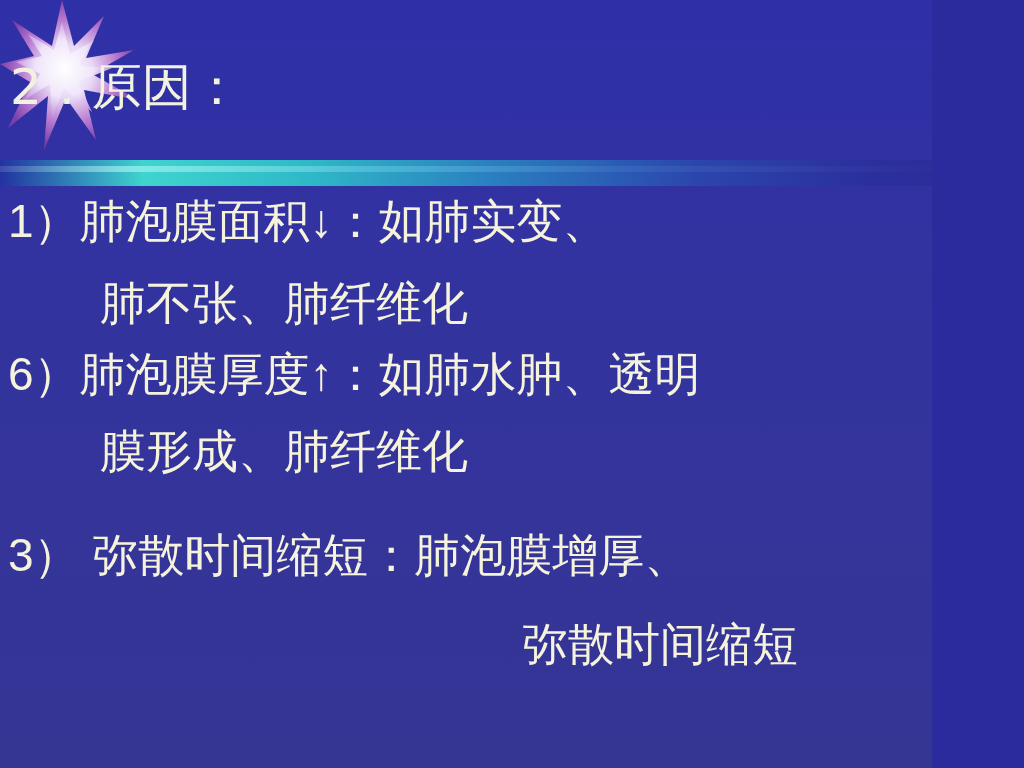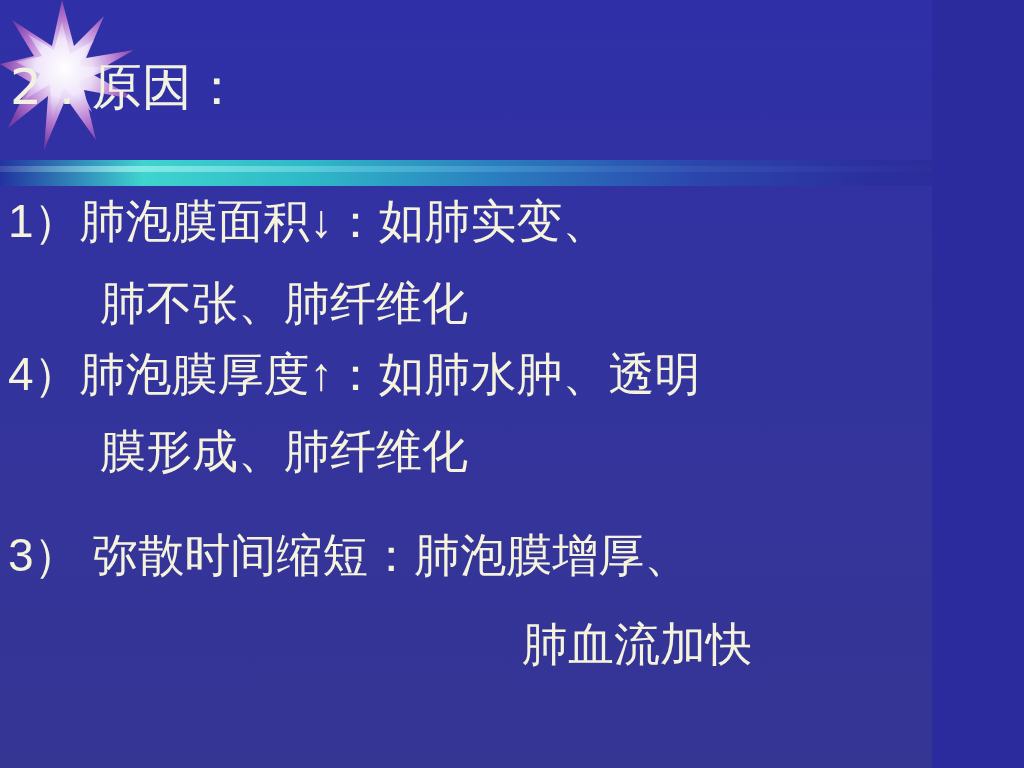--- a/index.html
+++ b/index.html
@@ -102,19 +102,19 @@
   </svg>
 
   <div id="title">2．原因：</div>
 
   <div id="divider"></div>
   <div id="divider-hi"></div>
 
   <div id="body-text">
     <div class="line l1">1）肺泡膜面积↓：如肺实变、</div>
     <div class="line l2">肺不张、肺纤维化</div>
-    <div class="line l3">4）肺泡膜厚度↑：如肺水肿、透明</div>
+    <div class="line l3">6）肺泡膜厚度↑：如肺水肿、透明</div>
     <div class="line l4">膜形成、肺纤维化</div>
     <div class="line l5">3） 弥散时间缩短：肺泡膜增厚、</div>
-    <div class="line l6">肺血流加快</div>
+    <div class="line l6">弥散时间缩短</div>
   </div>
 
 </div>
 
 </body></html>

